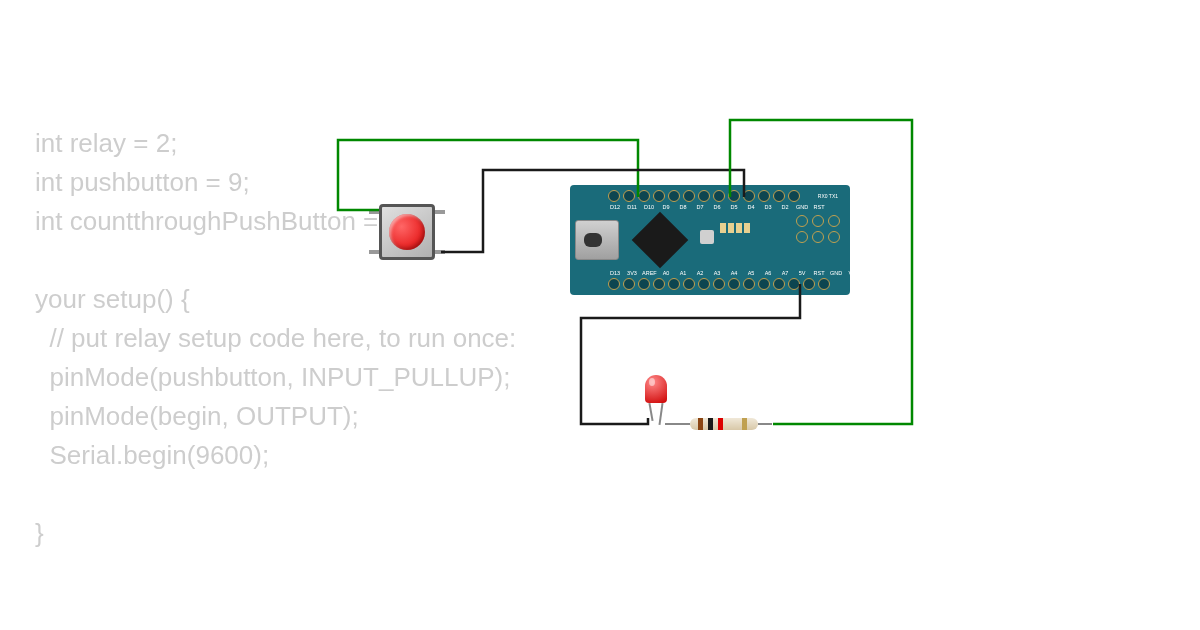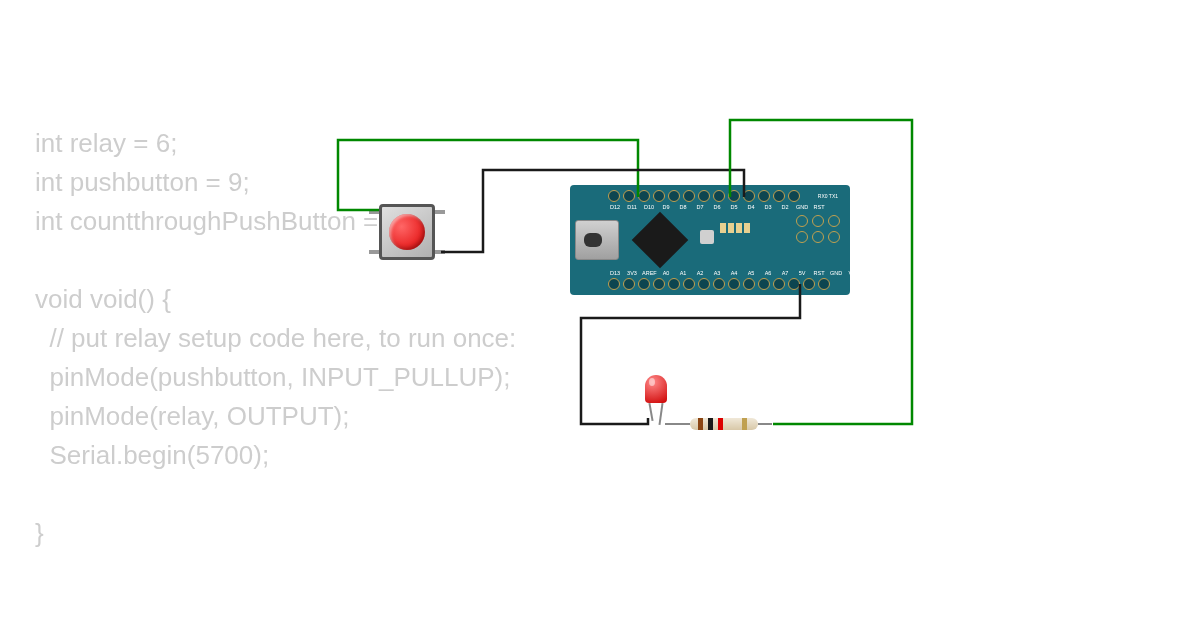--- a/index.html
+++ b/index.html
@@ -255,29 +255,29 @@
       width: 1200px;
       height: 630px;
       z-index: 1;
       pointer-events: none;
     }
   </style>
 </head>
 <body>
 
 <div class="code-overlay">
-<span>int relay = 6;</span>
+<span>int relay = 2;</span>
 <span>int pushbutton = 9;</span>
 <span>int countthroughPushButton = 0;</span>
 <span></span>
-<span>void void() {</span>
+<span>your setup() {</span>
 <span>  // put relay setup code here, to run once:</span>
 <span>  pinMode(pushbutton, INPUT_PULLUP);</span>
-<span>  pinMode(relay, OUTPUT);</span>
-<span>  Serial.begin(5700);</span>
+<span>  pinMode(begin, OUTPUT);</span>
+<span>  Serial.begin(9600);</span>
 <span></span>
 <span>}</span>
 </div>
 
 <div class="circuit-area">
 
   <svg class="wires">
 
     <path d="M 379 210 L 338 210 L 338 140 L 638 140 L 638 197" stroke="#008800" stroke-width="2.5" fill="none"></path>
 

